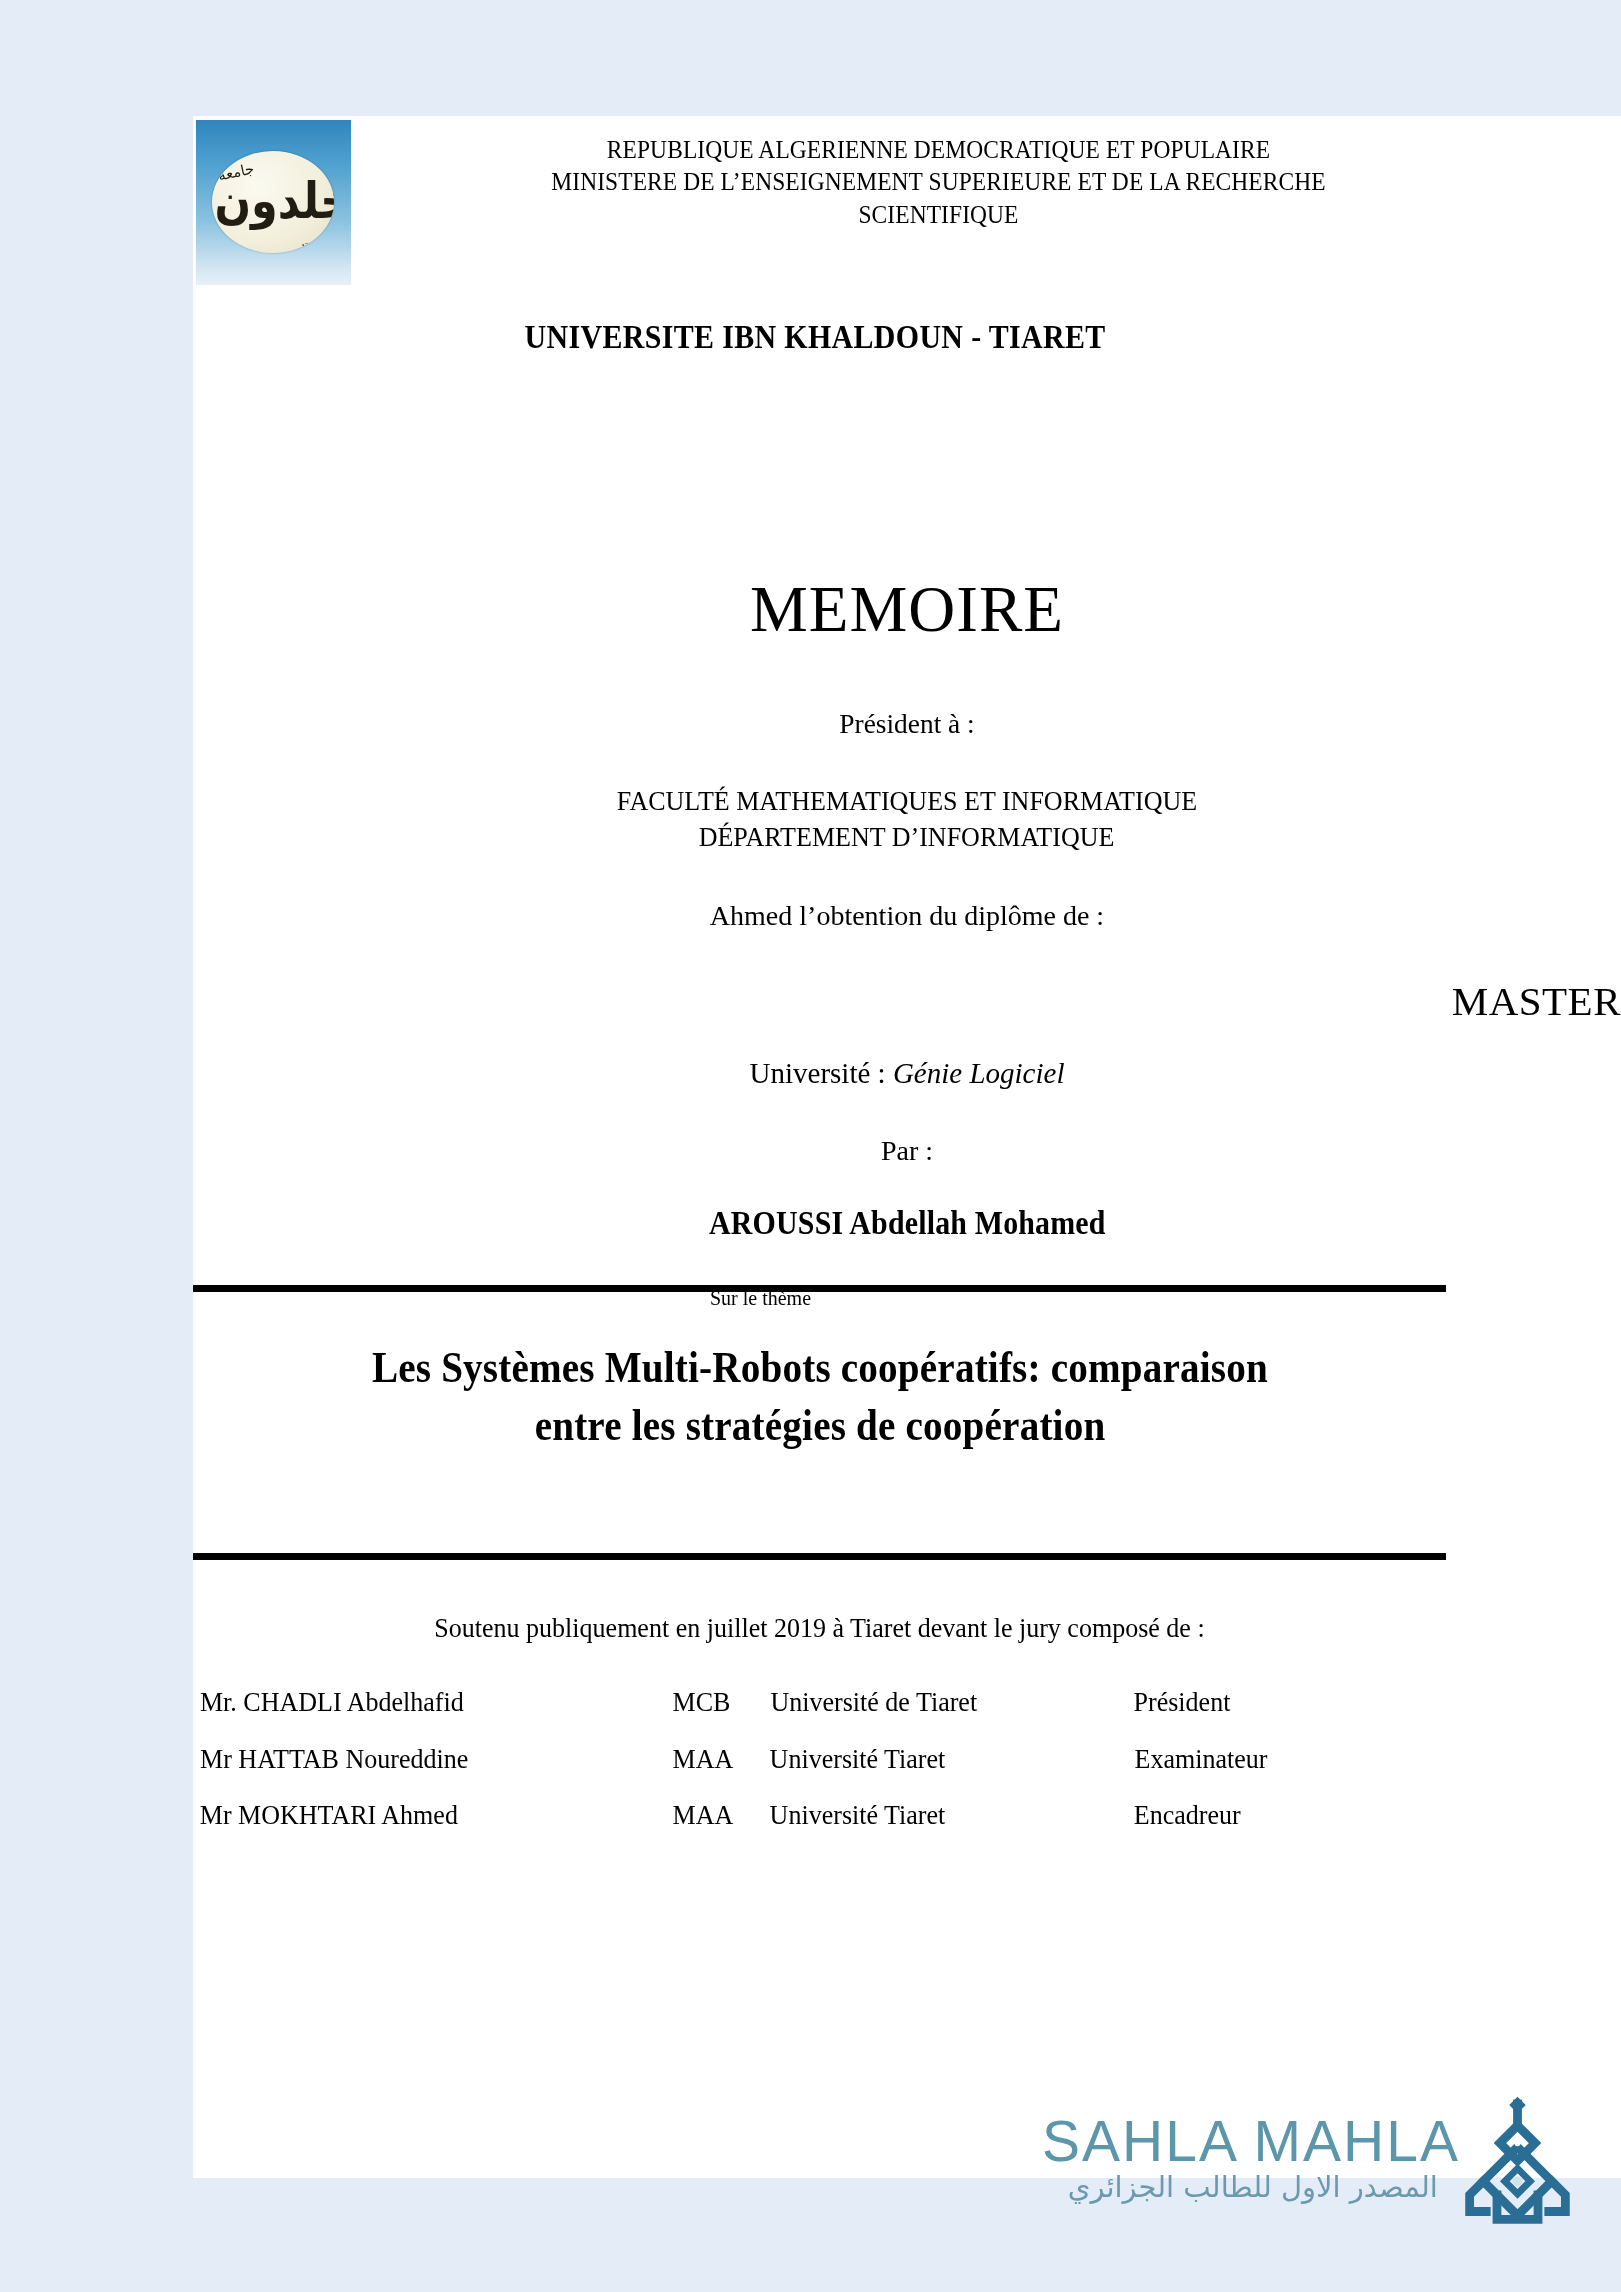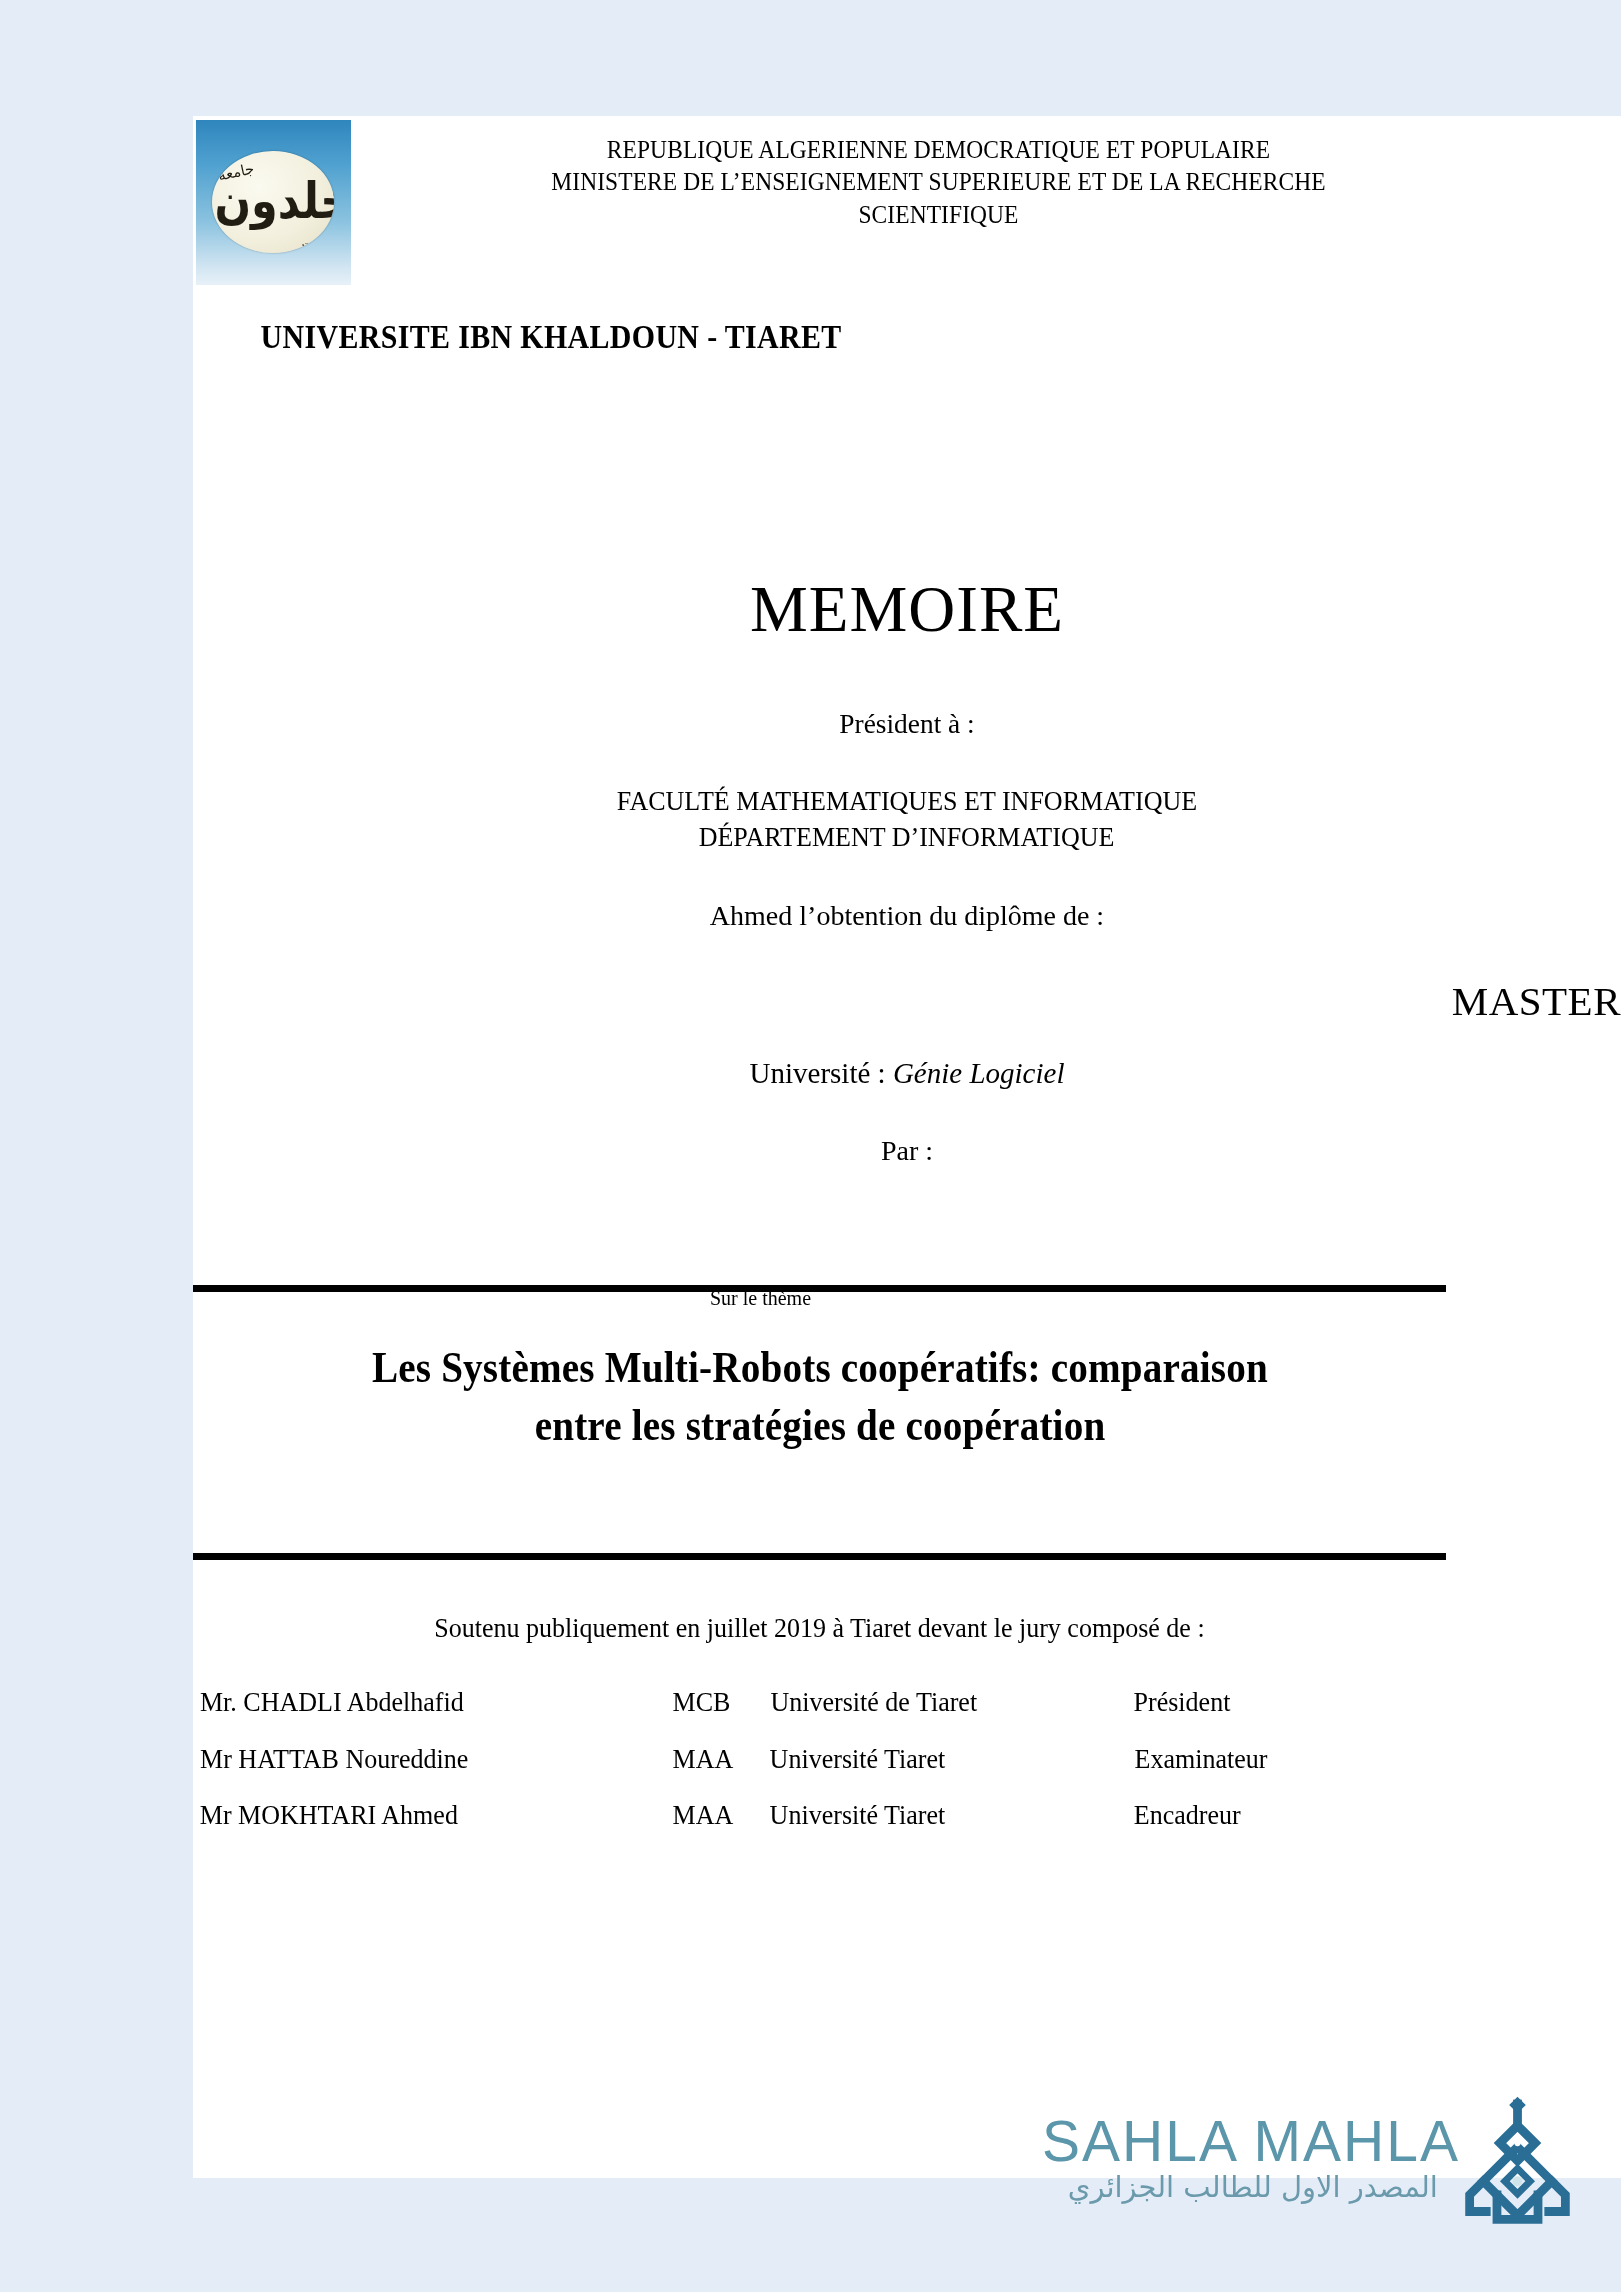--- a/index.html
+++ b/index.html
@@ -123,25 +123,24 @@
     letter-spacing: 0.1px;
     transform: scaleX(.92);
     transform-origin: center top;
   }
   .cond { transform: scaleX(.9); transform-origin: center; display: inline-block; }
 
   .univ-name {
     position: absolute;
     left: 0; top: 202px;
     width: 1244px;
-    text-align: left;
+    text-align: center;
     font-size: 34px;
     font-weight: bold;
     letter-spacing: 0.4px;
-    padding-left: 28px;
   }
   .univ-name .cond { transform: scaleX(.88); }
 
   .memoire {
     position: absolute;
     left: 0; top: 456px;
     width: 1428px;
     text-align: center;
     font-size: 65px;
     font-weight: normal;
@@ -358,20 +357,23 @@
   <div class="pour-obtention">Ahmed l’obtention du diplôme de :</div>
 
   <div class="master">MASTER</div>
 
   <div class="specialite">
     <span>Université : </span><i>Génie Logiciel</i>
   </div>
 
   <div class="par">Par :</div>
 
+  <div class="author">
+    <span class="cond">AROUSSI Abdellah Mohamed</span>
+  </div>
 
   <div class="sur-le-theme">Sur le thème</div>
 
   <div class="title-frame" style="position:absolute;left:0px;top:0px;width:1253px;height:0;">
     <div class="rule rule-top"></div>
     <div class="thesis-title">
       <div><span class="cond">Les Systèmes Multi-Robots coopératifs: comparaison</span></div>
       <div><span class="cond">entre les stratégies de coopération</span></div>
     </div>
     <div class="rule rule-bottom"></div>

